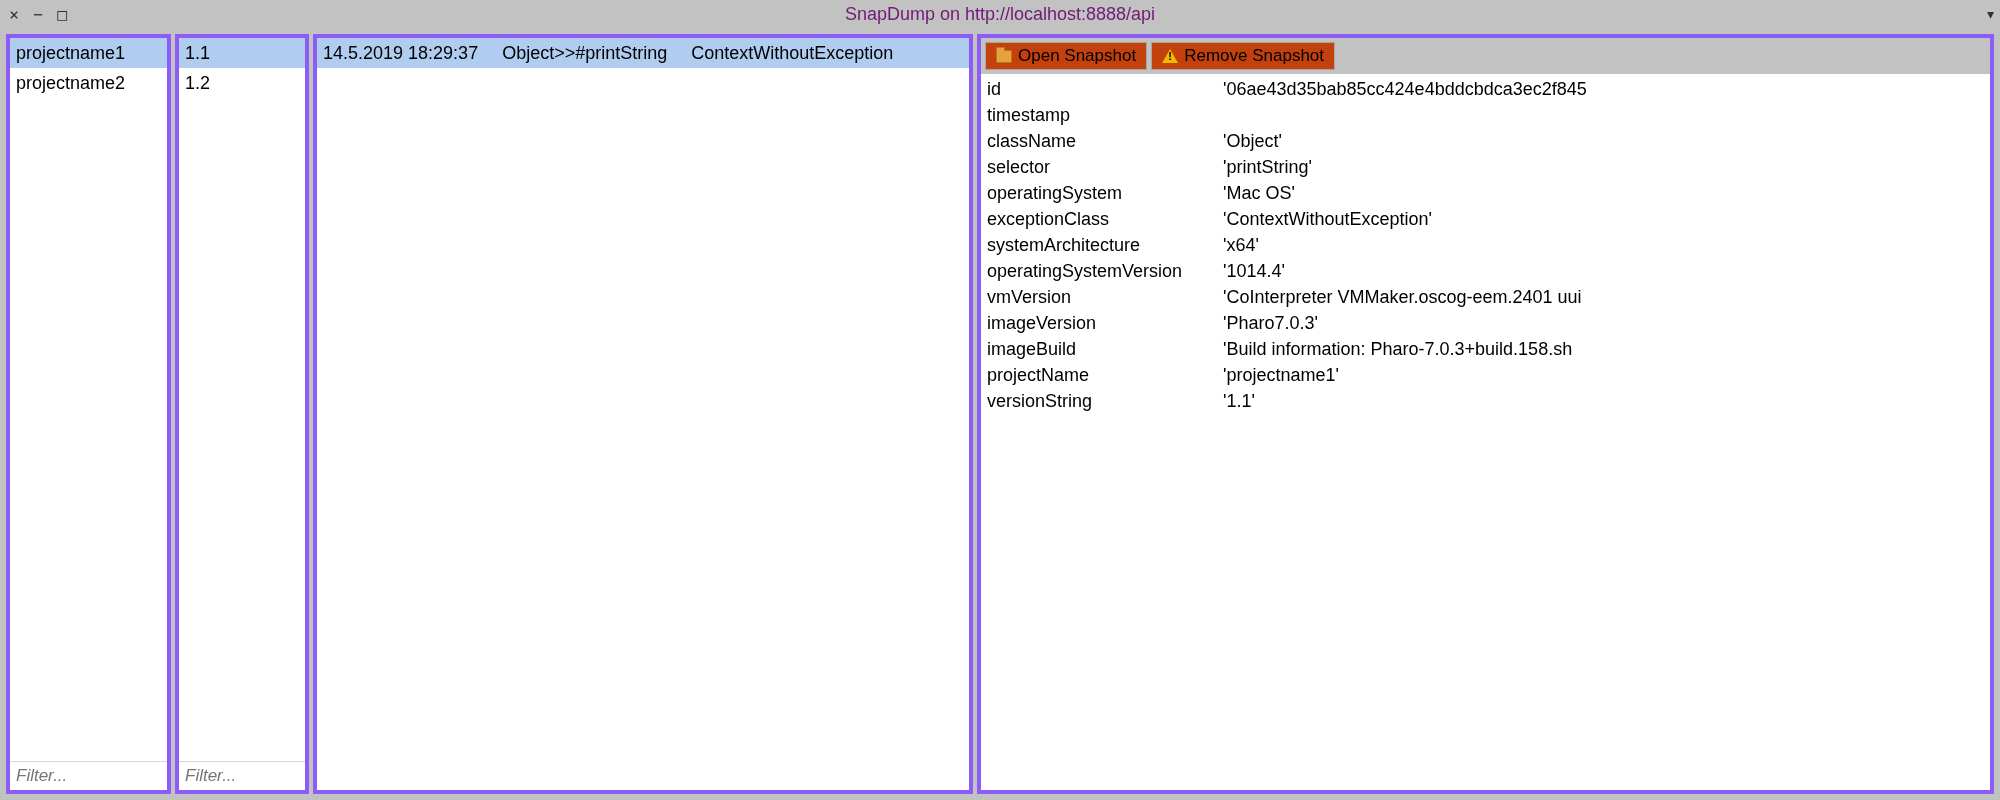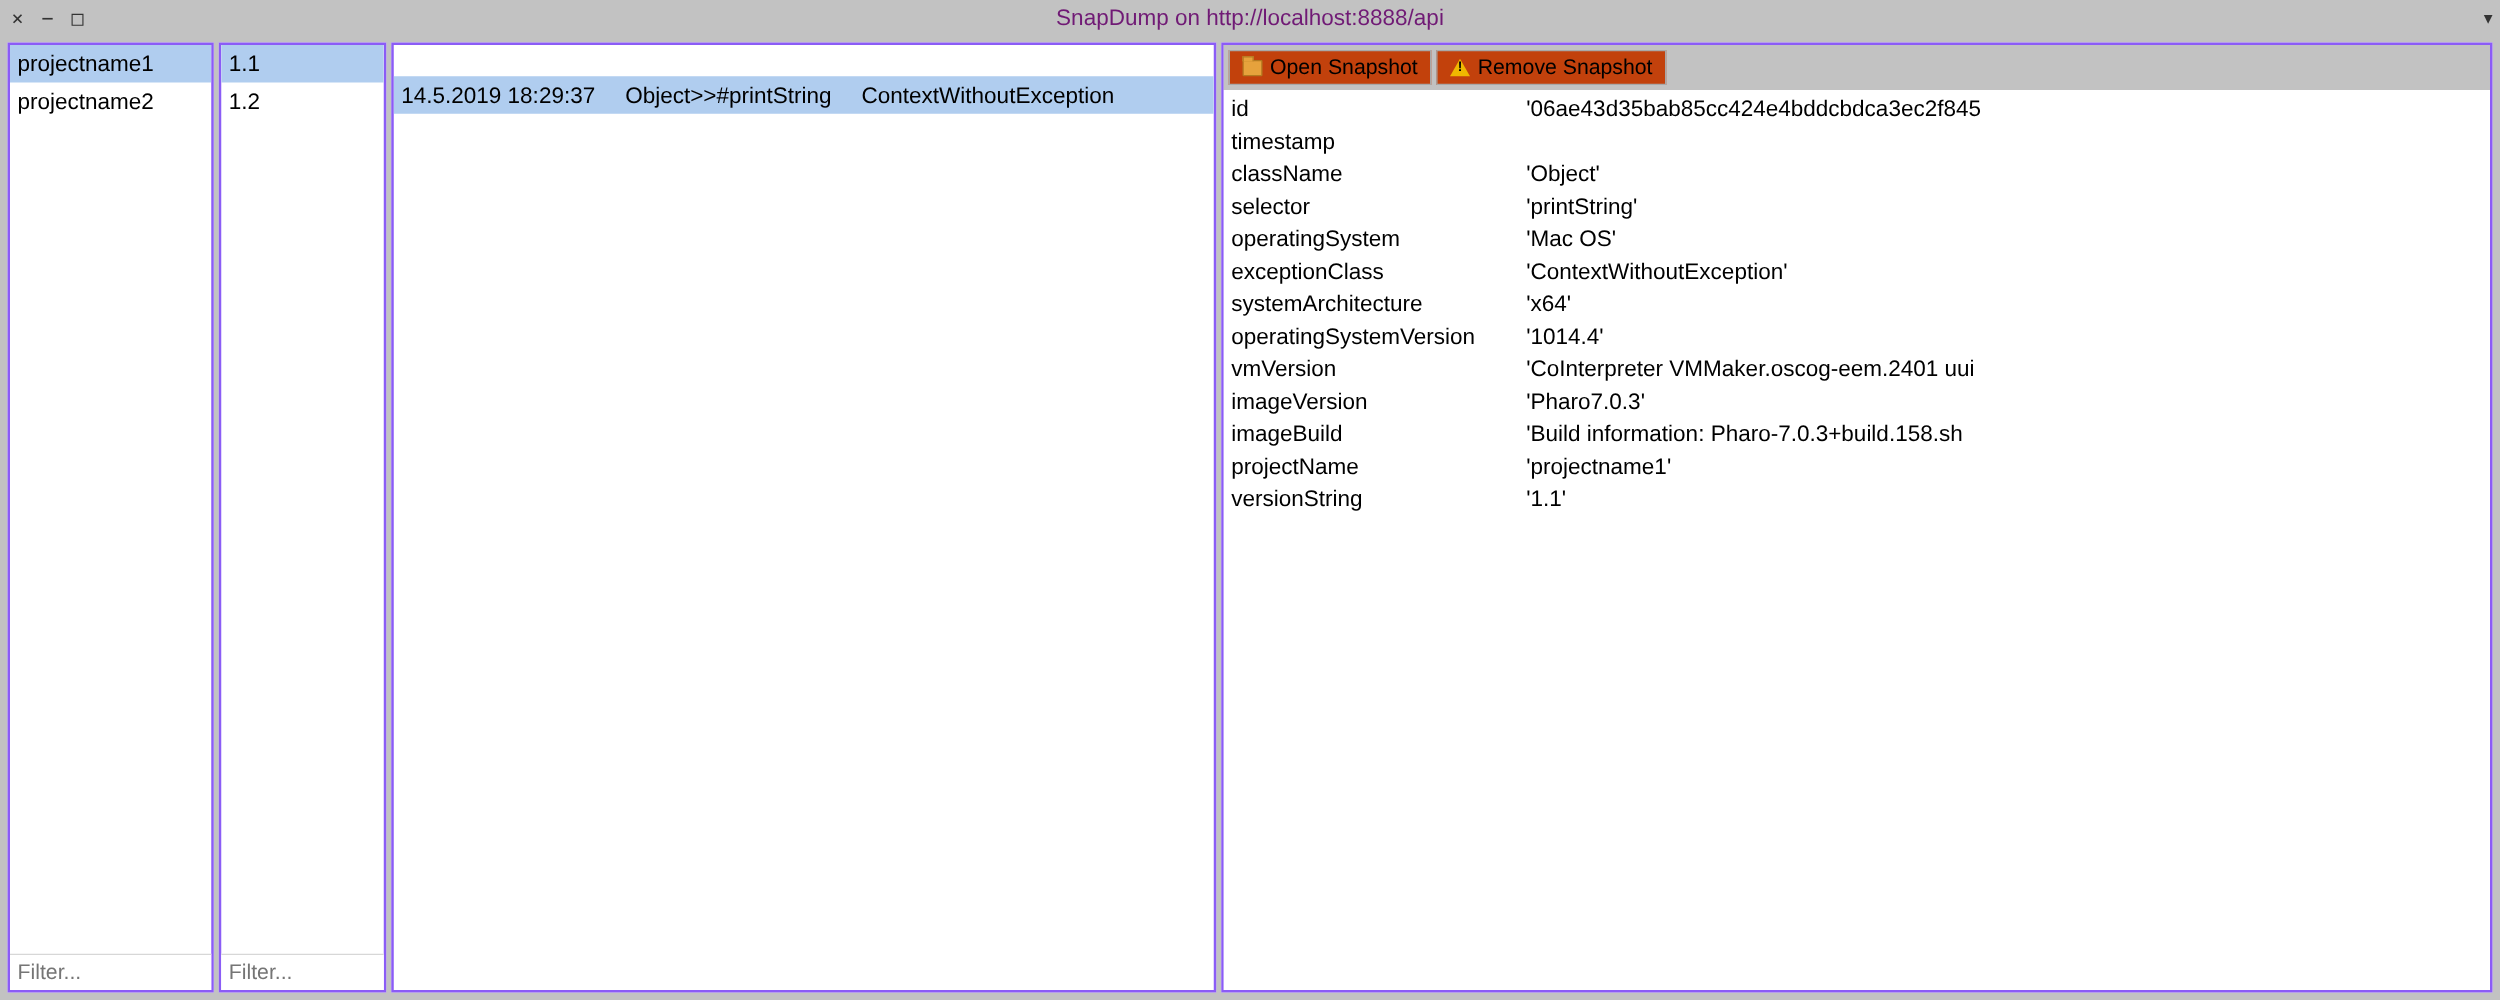--- a/index.html
+++ b/index.html
@@ -55,21 +55,21 @@
   }
   .body {
     flex: 1;
     display: flex;
     gap: 4px;
     padding: 6px;
     min-height: 0;
   }
   .pane {
     background: #fff;
-    border: 2px solid #8b5cf6;
+    border: 4px solid #8b5cf6;
     display: flex;
     flex-direction: column;
     min-height: 0;
     justify-content: flex-end;
   }
   .pane.projects { width: 165px; }
   .pane.versions { width: 134px; }
   .pane.snapshots { flex: 0 0 660px; }
   .pane.details  { flex: 1; }
   .list {
@@ -87,27 +87,28 @@
     background: #b0cdef;
   }
   .snapshot-row {
     display: flex;
     gap: 24px;
     padding: 2px 6px;
     font-size: 18px;
     line-height: 26px;
     cursor: pointer;
   }
-  .snapshot-row.selected { background: #b0cdef; margin-top: 25px; }
+  .snapshot-row.selected { background: #b0cdef; }
   .filter {
     border: none;
     border-top: 1px solid #d7d7d7;
     padding: 4px 6px;
     font-size: 17px;
     color: #888;
+    font-style: italic;
     outline: none;
     width: 100%;
     background: #fff;
   }
   .toolbar {
     display: flex;
     gap: 4px;
     padding: 4px;
     background: #c2c2c2;
   }

